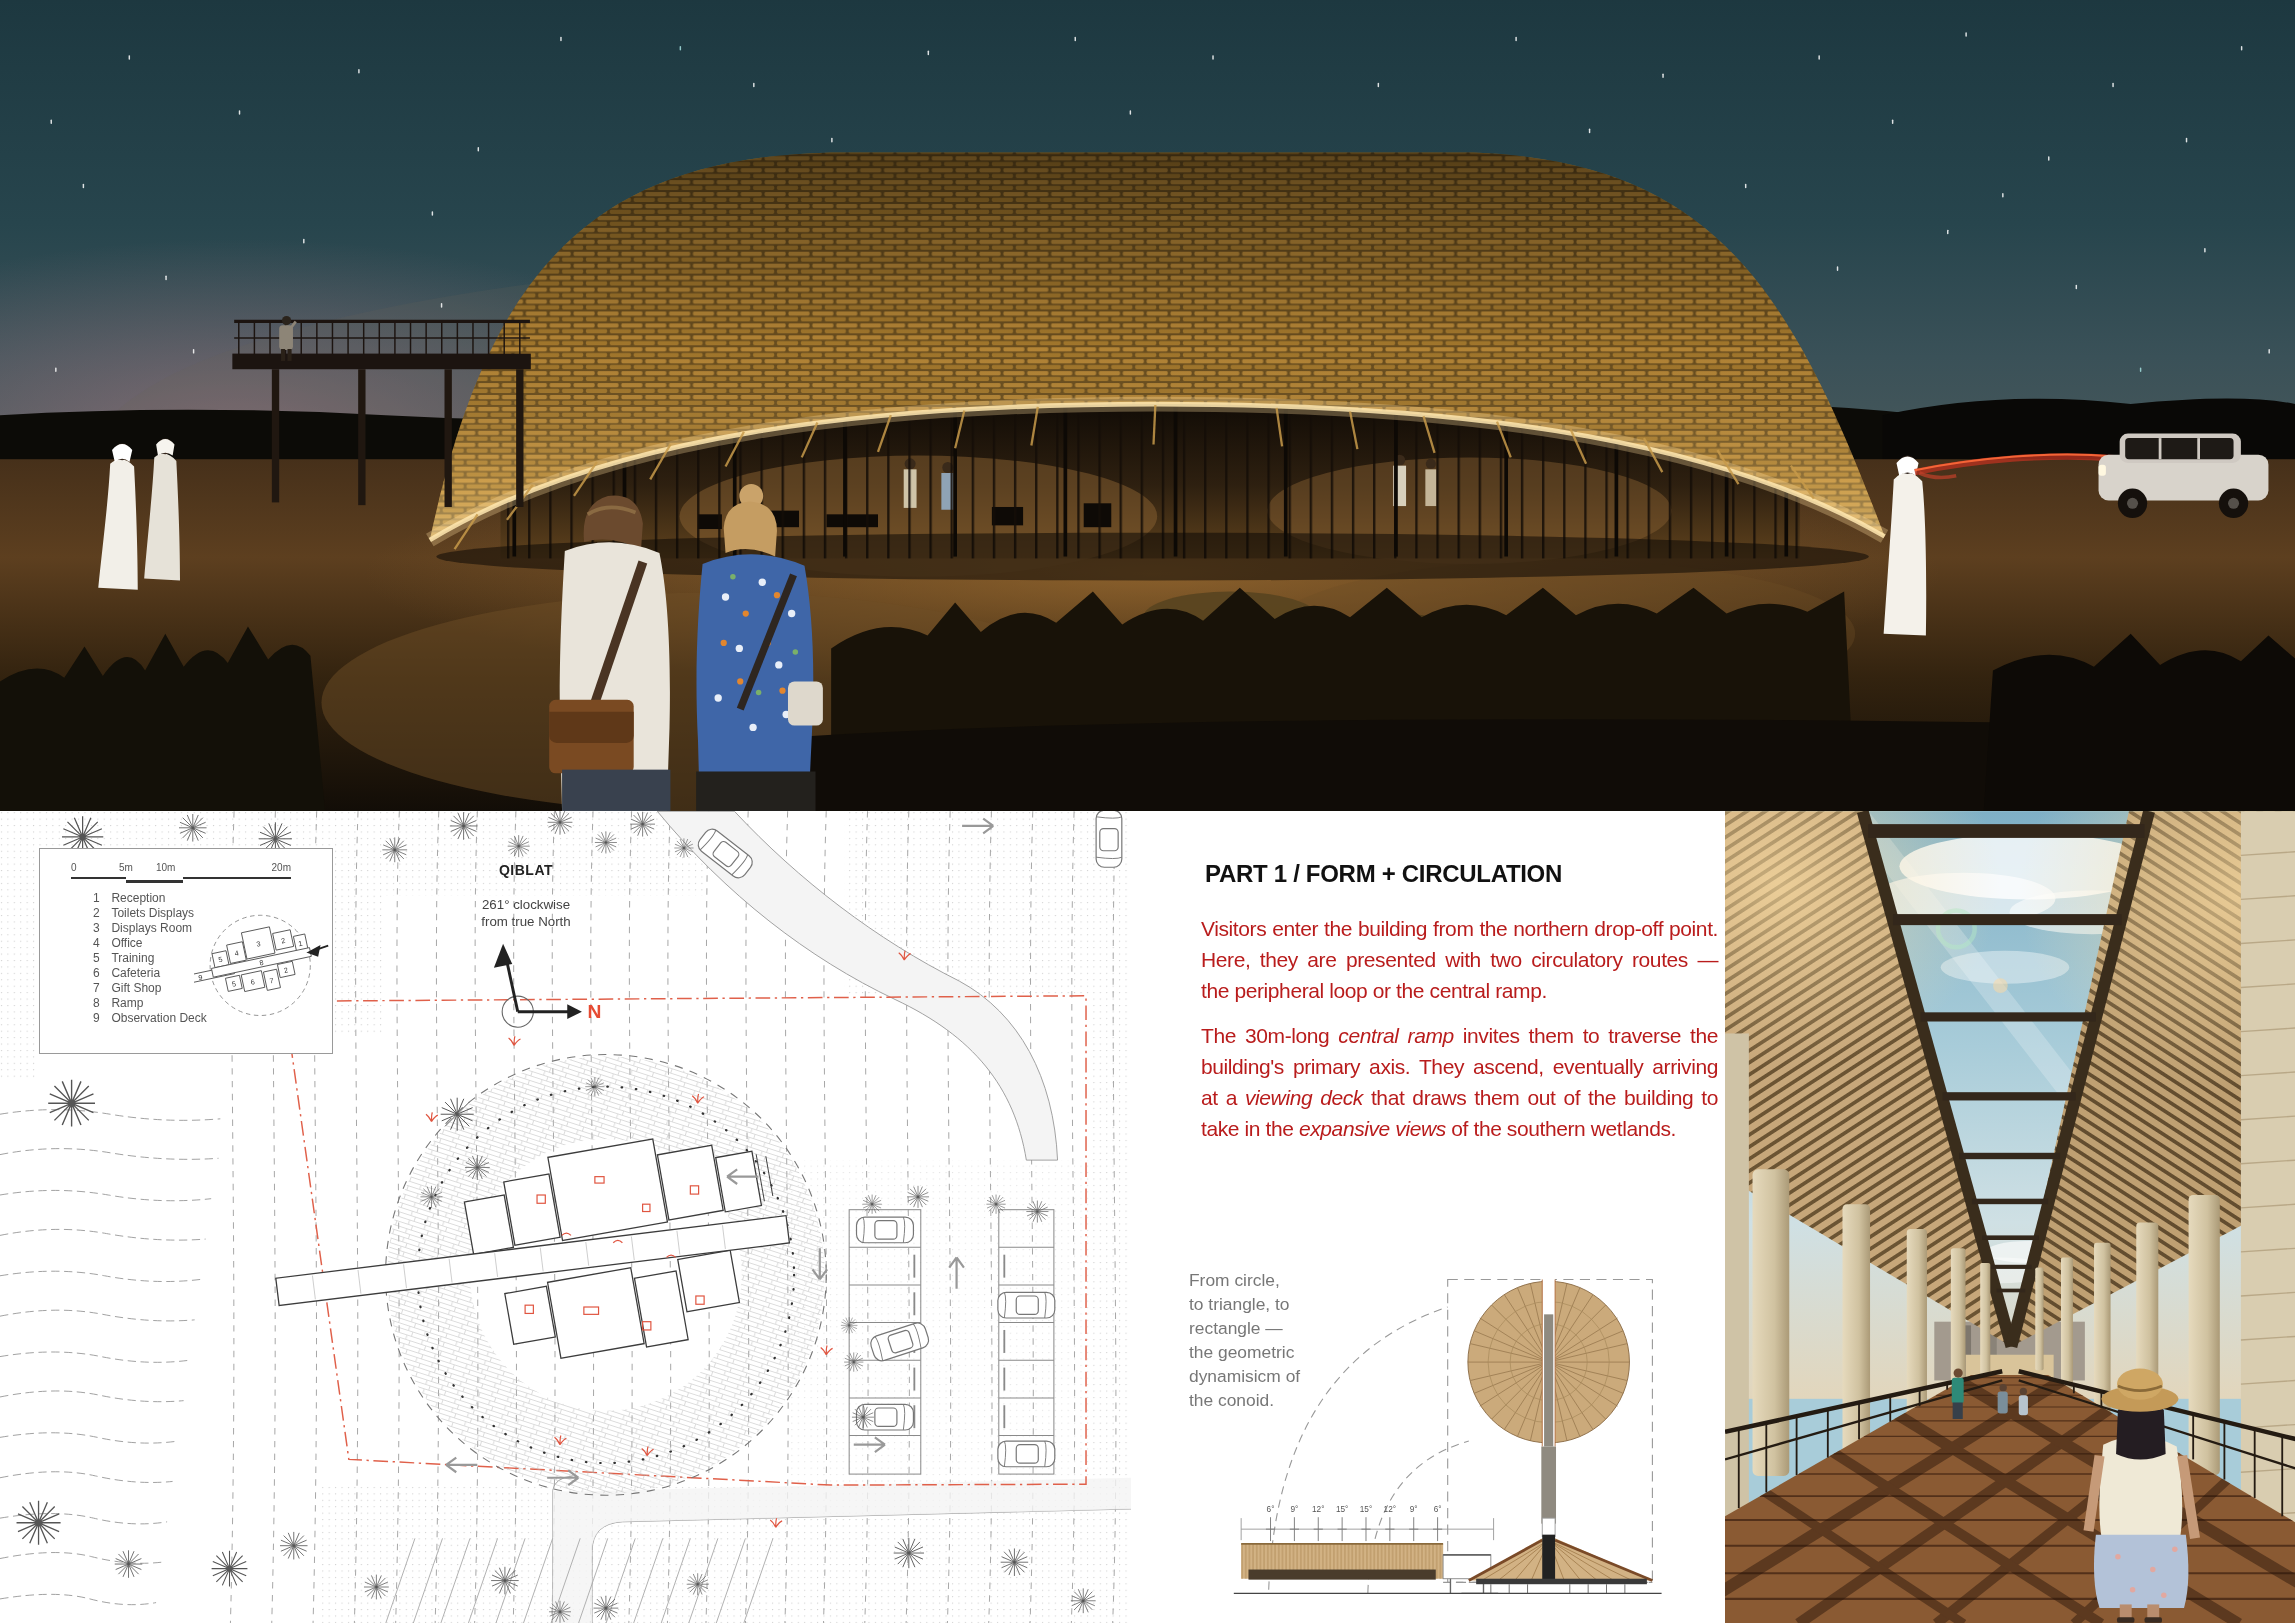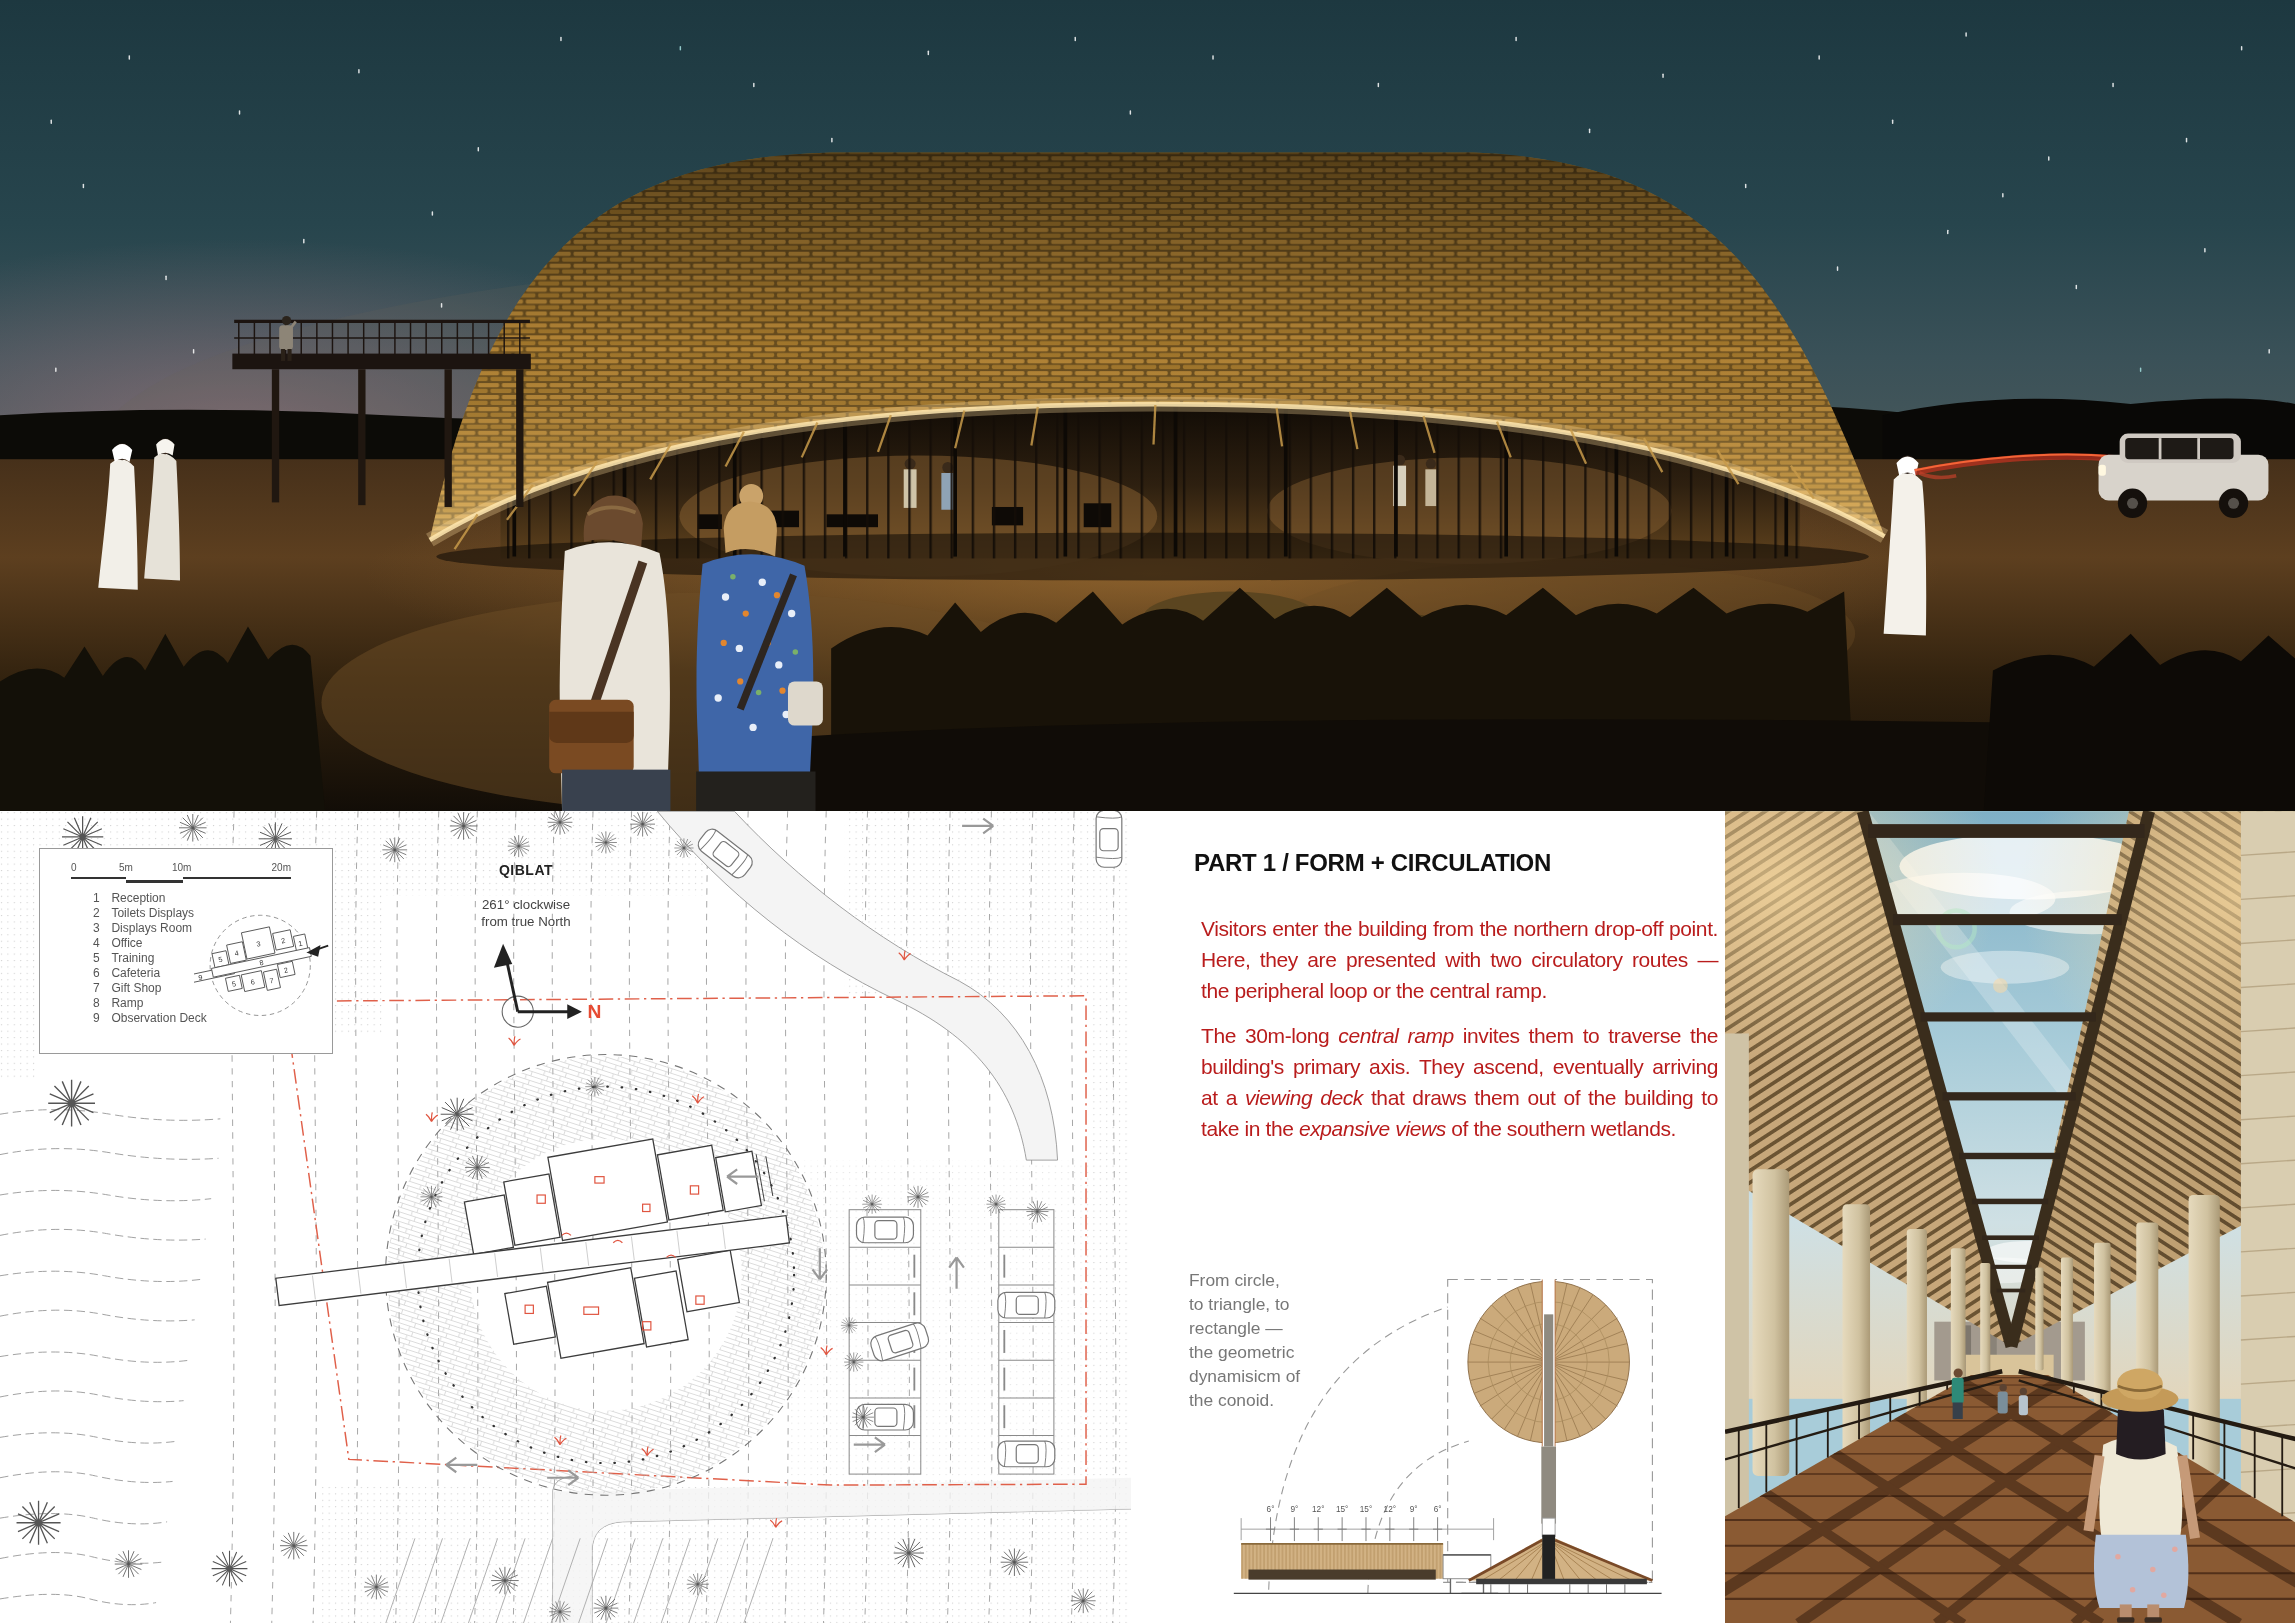--- a/index.html
+++ b/index.html
@@ -22,21 +22,21 @@
   .lnum{width:18.4px;flex:none;}
   .llab{max-width:103px;}
   .keyplan{position:absolute;right:1.8px;top:42px;}
   .qiblat{position:absolute;left:448px;top:51px;width:156px;text-align:center;}
   .qiblat .qt{font-size:14px;font-weight:bold;color:#222;letter-spacing:0.5px;}
   .qiblat .qn{font-size:13.3px;line-height:17.4px;color:#444;margin-top:18px;white-space:pre-line;}
   
   #article{left:1131px;top:811px;width:593px;height:813px;background:#fff;}
   #article .diagrams{position:absolute;inset:0;z-index:0;}
   .atext{position:absolute;z-index:1;left:58px;width:517px;}
-  h1.ahead{margin:5px;font-size:24px;font-weight:bold;letter-spacing:-0.3px;color:#111;}
+  h1.ahead{margin:16px;font-size:24px;font-weight:bold;letter-spacing:-0.3px;color:#111;}
   .apar{margin:12px;font-size:21px;line-height:31px;letter-spacing:-0.4px;color:#b91c1c;text-align:justify;}
   .apar .em{font-style:italic;font-weight:normal;}
   .acaption{position:absolute;z-index:1;left:58px;top:457px;width:147px;font-size:17.4px;line-height:24px;
             color:#777;white-space:pre-line;}
   
   #photo{left:1725px;top:811px;width:571px;height:813px;background:#a8ccd9;}
 </style>
 </head>
 <body>
 
@@ -604,21 +604,21 @@
           <use href="#tree" transform="translate(930,600) scale(.7)"></use>
         <use href="#tree" transform="translate(940,660) scale(.8)"></use>
           <use href="#tree" transform="translate(648,300) scale(.7)"></use>
       </g>
     </svg>
 
     <div class="legendbox">
       <div class="scalebar">
         <span class="sl" style="left:0">0</span>
         <span class="sl" style="left:48px">5m</span>
-        <span class="sl" style="left:101px">10m</span>
+        <span class="sl" style="left:85px">10m</span>
         <span class="sl" style="right:0">20m</span>
         <span class="sb-line">
           <i style="left:0;top:0;width:55px"></i>
             <i style="left:55px;top:3.7px;width:57px"></i>
             <i style="left:112px;top:0;width:108px"></i>
         </span>
       </div>
       <div class="legend-rows">
         <div class="lrow">
             <span class="lnum">1</span>

